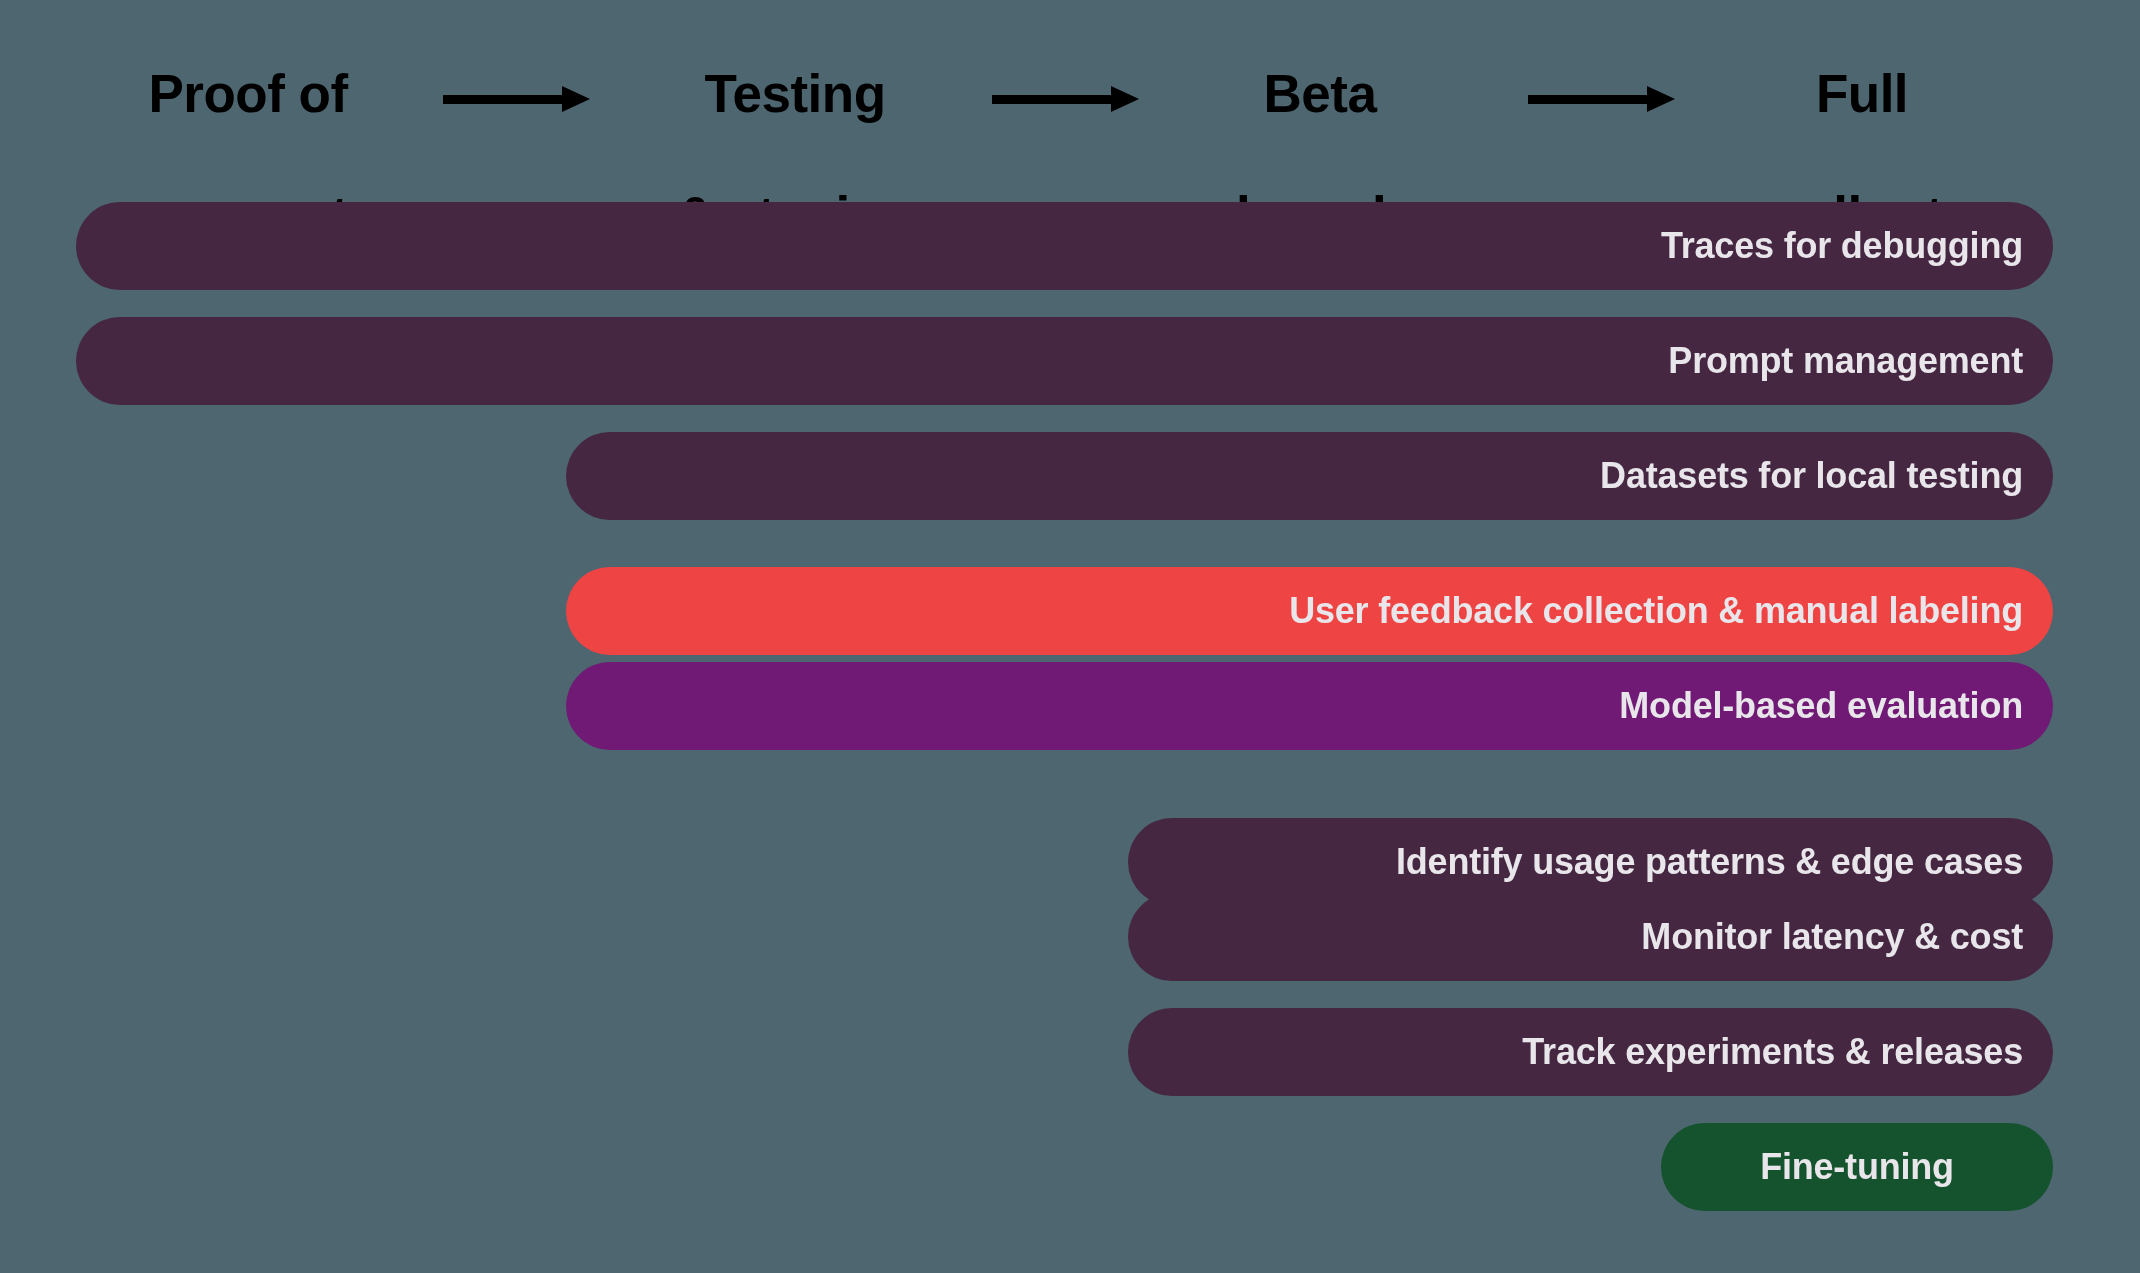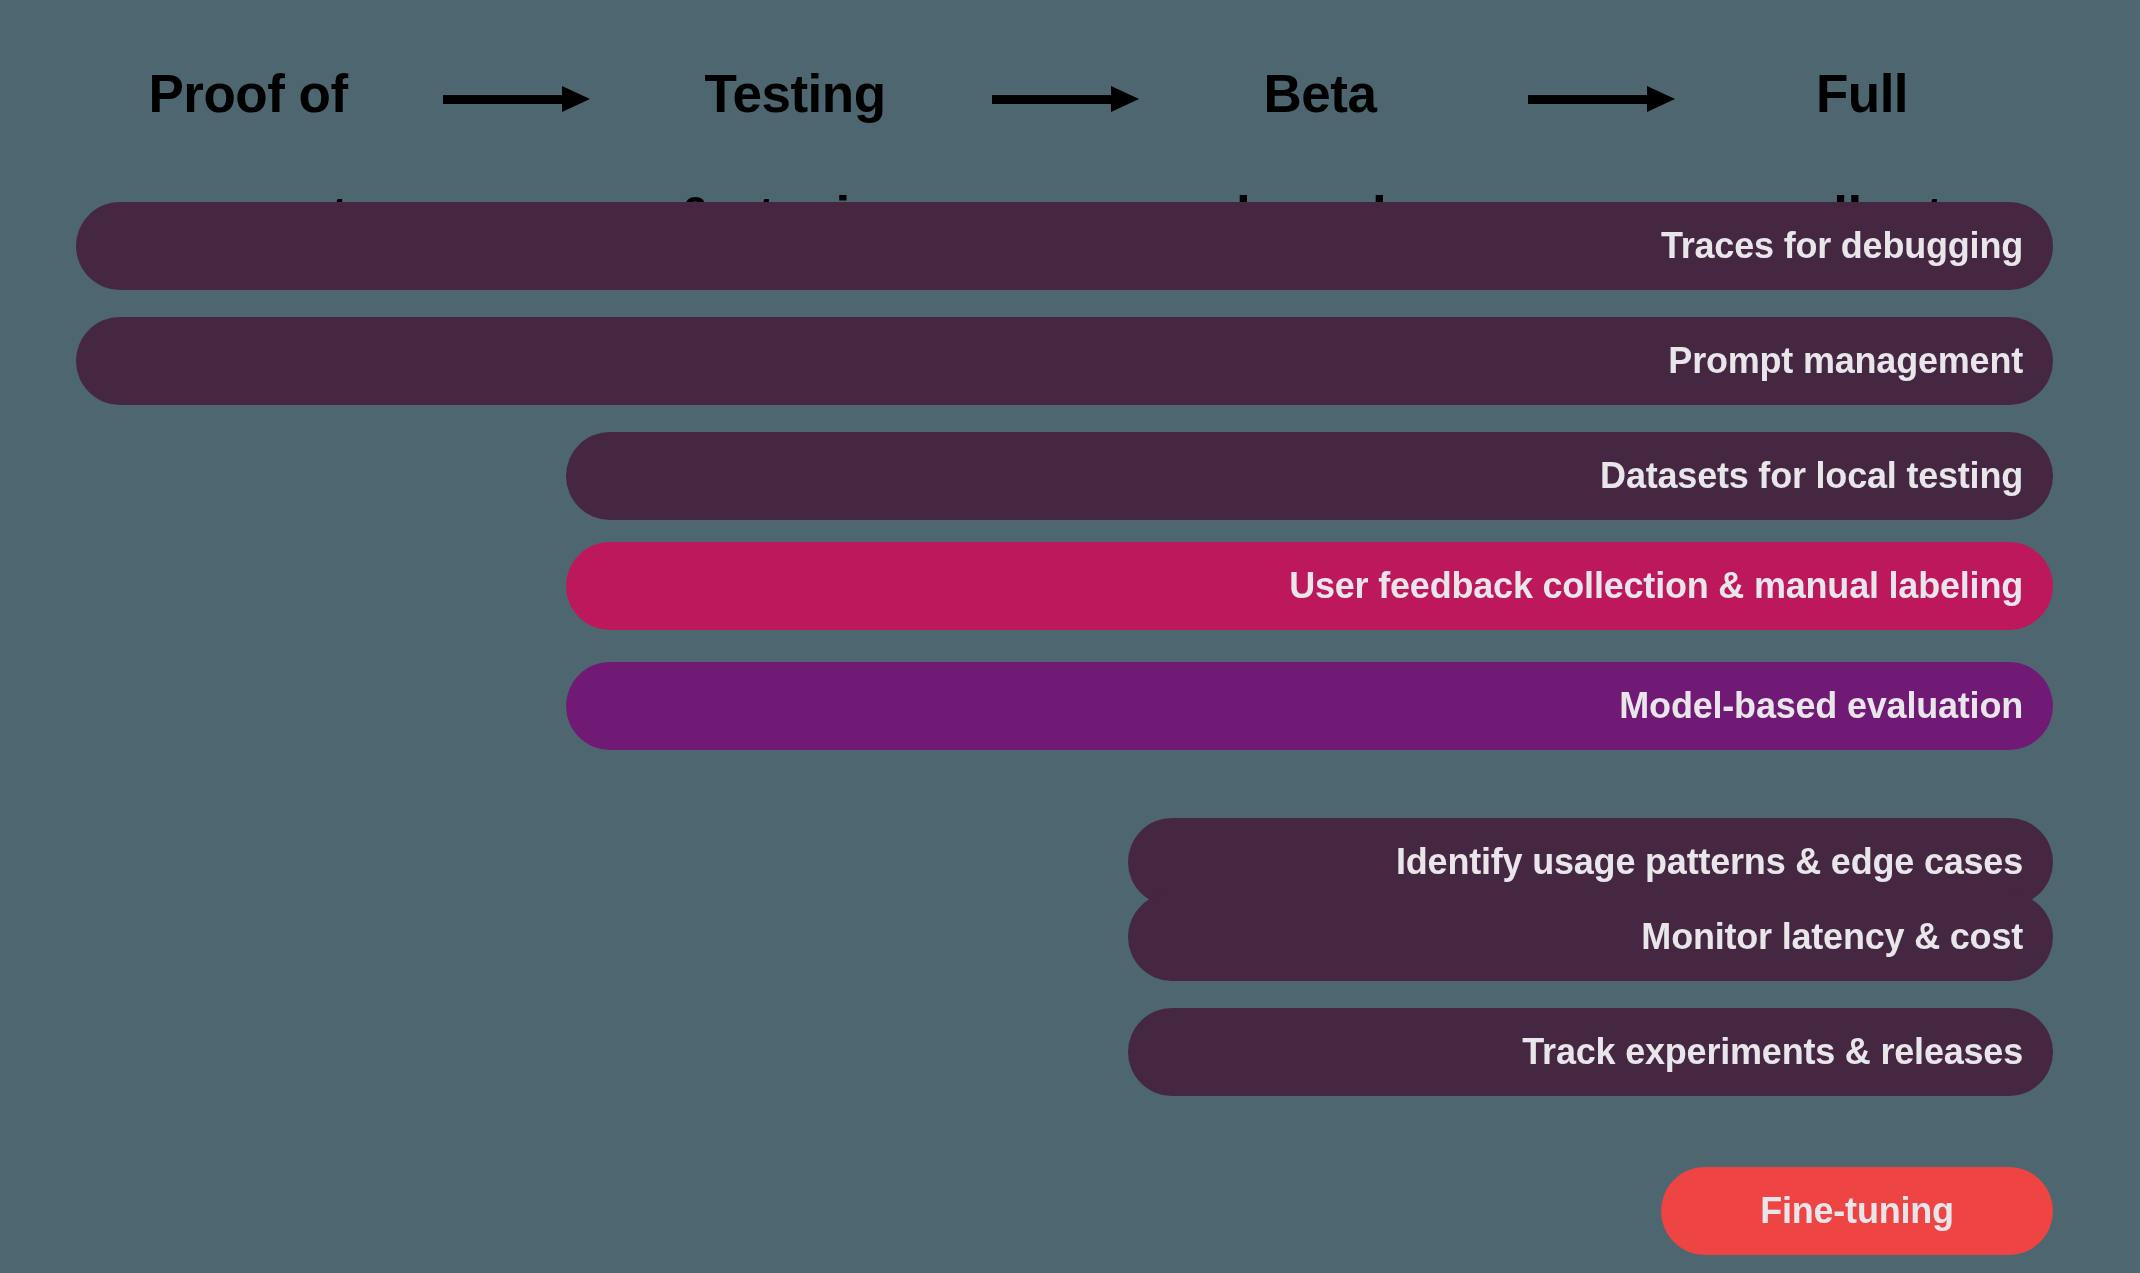--- a/index.html
+++ b/index.html
@@ -151,37 +151,37 @@
   </div>
 
   <div class="pill align-left" id="pill-1" style="left: 76px; top: 317px; width: 1977px; background: rgb(69, 39, 66);">
     <span class="pill-label" style="color: rgb(232, 230, 234);">Prompt management</span>
   </div>
 
   <div class="pill align-left" id="pill-2" style="left: 566px; top: 432px; width: 1487px; background: rgb(69, 39, 66);">
     <span class="pill-label" style="color: rgb(232, 230, 234);">Datasets for local testing</span>
   </div>
 
-  <div class="pill align-left" id="pill-3" style="left: 566px; top: 542px; width: 1487px; background: #be185d;">
+  <div class="pill align-left" id="pill-3" style="left: 566px; top: 567px; width: 1487px; background: #ef4444;">
     <span class="pill-label" style="color: rgb(232, 230, 234);">User feedback collection &amp; manual labeling</span>
   </div>
 
   <div class="pill align-left" id="pill-4" style="left: 566px; top: 662px; width: 1487px; background: #701a75;">
     <span class="pill-label" style="color: rgb(232, 230, 234);">Model-based evaluation</span>
   </div>
 
   <div class="pill align-left" id="pill-5" style="left: 1128px; top: 778px; width: 925px; background: rgb(69, 39, 66); margin-top: 40px;">
     <span class="pill-label" style="color: rgb(232, 230, 234);">Identify usage patterns &amp; edge cases</span>
   </div>
 
   <div class="pill align-left" id="pill-6" style="left: 1128px; top: 893px; width: 925px; background: rgb(69, 39, 66);">
     <span class="pill-label" style="color: rgb(232, 230, 234);">Monitor latency &amp; cost</span>
   </div>
 
   <div class="pill align-left" id="pill-7" style="left: 1128px; top: 1008px; width: 925px; background: rgb(69, 39, 66);">
     <span class="pill-label" style="color: rgb(232, 230, 234);">Track experiments &amp; releases</span>
   </div>
 
-  <div class="pill align-center" id="pill-8" style="left: 1661px; top: 1123px; width: 392px; background: #ef4444; margin-top: 44px;">
+  <div class="pill align-center" id="pill-8" style="left: 1661px; top: 1123px; width: 392px; background: #14532d;">
     <span class="pill-label" style="color: rgb(232, 230, 234);">Fine-tuning</span>
   </div>
 
 </div>
 
 </body></html>

